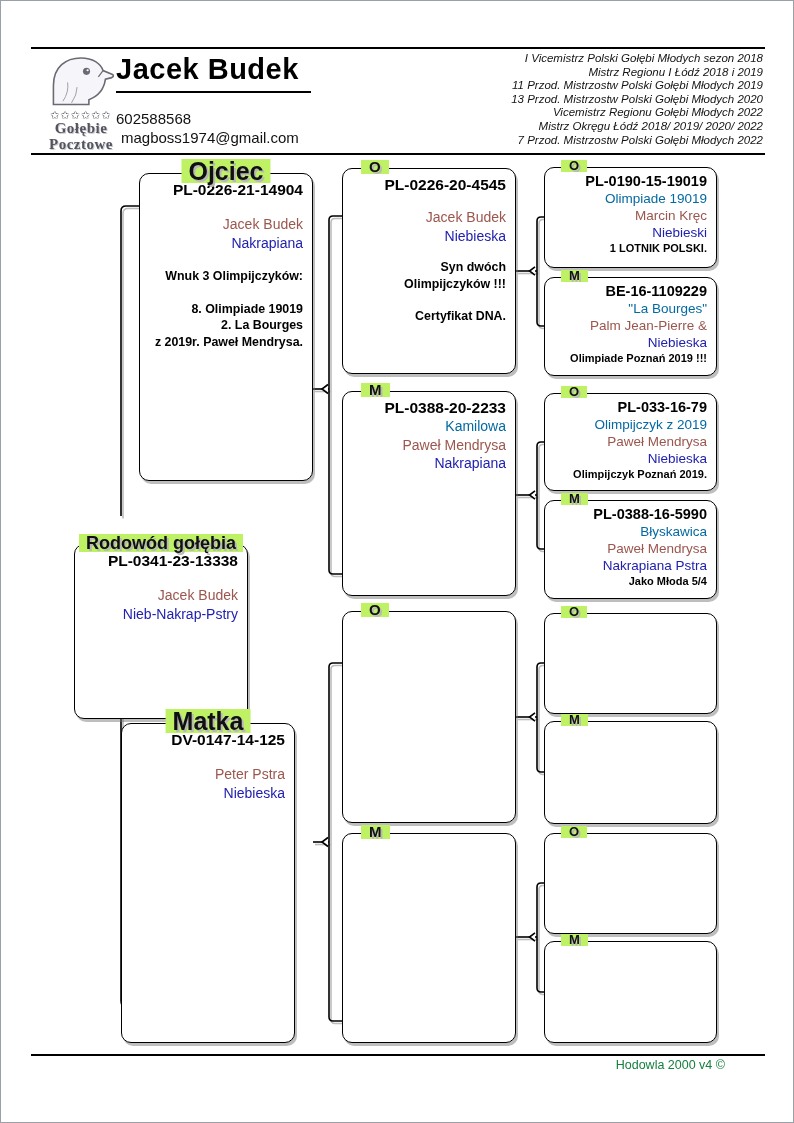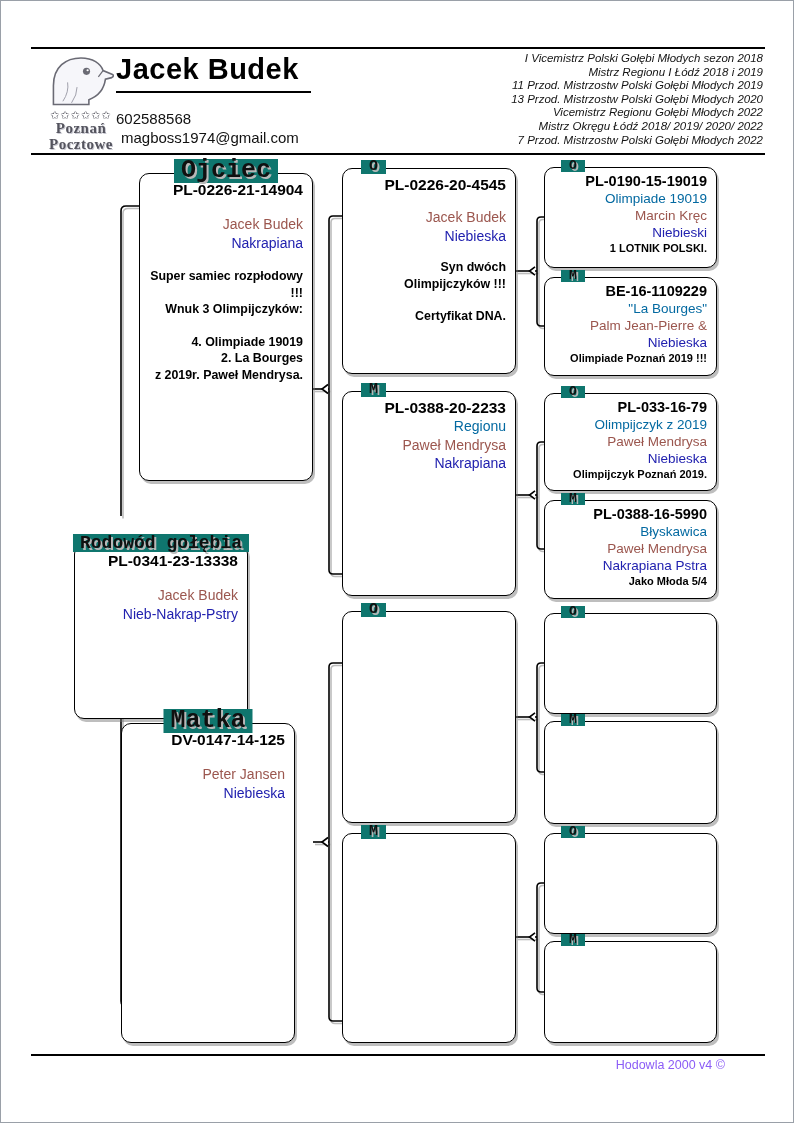--- a/index.html
+++ b/index.html
@@ -15,41 +15,41 @@
   .logo .lg-txt{font-family:"Liberation Serif",serif;font-weight:bold;font-size:15px;line-height:16px;
     letter-spacing:.5px;color:#54545e;text-shadow:1px 1px 0 #c9c9d2;}
   .owner-name{position:absolute;left:115px;top:52px;font-size:29px;font-weight:bold;
     border-bottom:2px solid #000;padding:0 12px 5px 0;letter-spacing:.5px;}
   .contact{position:absolute;left:115px;top:108px;font-size:15px;line-height:19px;color:#111;}
   .contact .email{padding-left:5px;}
   .achv{position:absolute;right:30px;top:51px;text-align:right;font-size:11.5px;line-height:13.6px;color:#141414;font-style:italic;}
   
   .pbox{position:absolute;background:#fff;border:1.6px solid #000;border-radius:10px;
     box-shadow:2px 3px 0 rgba(110,110,110,.45);box-sizing:border-box;}
-  .legend{position:absolute;background:#0f766e;font-family:Liberation Mono, monospace;font-weight:bold;
+  .legend{position:absolute;background:#bef264;font-family:Liberation Sans, sans-serif;font-weight:bold;
     color:#101010;text-shadow:2px 2px 0 #b8b8b8;white-space:nowrap;padding:0 7px;}
   .legend.big{font-size:25px;line-height:24px;top:-15px;left:50%;transform:translateX(-50%);}
   .legend.mid{font-size:18px;line-height:18px;top:-11px;left:50%;transform:translateX(-50%);}
   .legend.sm2{font-size:15px;line-height:14px;top:-9px;left:18px;padding:0 8px;}
   .legend.sm3{font-size:13px;line-height:12px;top:-8px;left:16px;padding:0 8px;}
   .inner{padding:6px 9px 0 9px;text-align:right;}
   .ring{font-weight:bold;font-size:15.5px;line-height:19px;}
   .g3 .ring{font-size:14.5px;line-height:18px;}
   .name{color:#0369a1;}
   .owner{color:#9b564e;}
   .breed{color:#2121af;}
   .g1line,.g2line{font-size:14px;line-height:18.5px;}
   .g3line{font-size:13.5px;line-height:17px;}
   .noteb{font-weight:bold;font-size:12.4px;line-height:16.5px;color:#000;}
   .note3{font-weight:bold;font-size:11px;line-height:15px;color:#000;}
   .gap14{height:14px;}
   .gap16{height:16px;}
   .w174{width:174px;} .w173{width:173px;}
   
-  .footer-credit{position:absolute;right:68px;top:1057px;font-size:12.5px;color:#8b5cf6;}
+  .footer-credit{position:absolute;right:68px;top:1057px;font-size:12.5px;color:#15803d;}
   svg.wires{position:absolute;left:0;top:0;pointer-events:none;}
 </style>
 </head>
 <body>
 
 <div id="page">
 
   <div class="hr" style="left:30px;top:46px;width:734px;height:2px"></div>
   <div class="hr" style="left:30px;top:152px;width:734px;height:1.6px"></div>
   <div class="hr" style="left:30px;top:1053px;width:734px;height:1.6px"></div>
@@ -57,21 +57,21 @@
   <div class="logo">
     <svg width="72" height="52" viewBox="0 0 90 66">
       <path d="M10,64 L10,40 C10,16 26,5 45,5 C60,5 70,12 73,21 L85,26 C87,27 86,29 84,30 L76,32 C74,46 66,54 55,58 L55,64 Z" fill="#f6f6fa" stroke="#6a6a74" stroke-width="2"></path>
       <path d="M73,21 L67,29" stroke="#6a6a74" stroke-width="1.5" fill="none"></path>
       <circle cx="52" cy="22" r="4.5" fill="#6a6a74"></circle>
       <circle cx="53.4" cy="20.6" r="1.4" fill="#ffffff"></circle>
       <path d="M22,60 Q30,48 28,36" stroke="#9a9aa6" stroke-width="1.2" fill="none"></path>
       <path d="M33,62 Q40,52 40,42" stroke="#9a9aa6" stroke-width="1.2" fill="none"></path>
     </svg>
     <div class="stars">✩✩✩✩✩✩</div>
-    <div class="lg-txt">Poznań</div>
+    <div class="lg-txt">Gołębie</div>
     <div class="lg-txt">Pocztowe</div>
   </div>
 
   <div class="owner-name">Jacek Budek</div>
   <div class="contact">
     <div>602588568</div>
     <div class="email">magboss1974@gmail.com</div>
   </div>
 
   <div class="achv">
@@ -126,45 +126,44 @@
   </svg>
 
   <div class="pbox w174" style="left:138px;top:172px;height:308px">
     <span class="legend big">Ojciec</span>
     <div class="inner">
       <div class="ring">PL-0226-21-14904</div>
       <div class="gap16"></div>
       <div class="g1line owner">Jacek Budek</div>
       <div class="g1line breed">Nakrapiana</div>
       <div class="gap16"></div>
-      <div class="noteb">Super samiec rozpłodowy !!!</div>
       <div class="noteb">Wnuk 3 Olimpijczyków:</div>
       <div class="gap16"></div>
-      <div class="noteb">4. Olimpiade 19019</div>
+      <div class="noteb">8. Olimpiade 19019</div>
       <div class="noteb">2. La Bourges</div>
       <div class="noteb">z 2019r. Paweł Mendrysa.</div>
     </div>
   </div>
 
   <div class="pbox w174" style="left:73px;top:543px;height:175px">
     <span class="legend mid">Rodowód gołębia</span>
     <div class="inner">
       <div class="ring">PL-0341-23-13338</div>
       <div class="gap16"></div>
       <div class="g1line owner">Jacek Budek</div>
       <div class="g1line breed">Nieb-Nakrap-Pstry</div>
     </div>
   </div>
 
   <div class="pbox w174" style="left:120px;top:722px;height:320px">
     <span class="legend big">Matka</span>
     <div class="inner">
       <div class="ring">DV-0147-14-125</div>
       <div class="gap16"></div>
-      <div class="g1line owner">Peter Jansen</div>
+      <div class="g1line owner">Peter Pstra</div>
       <div class="g1line breed">Niebieska</div>
     </div>
   </div>
 
   <div class="pbox w174" style="left:341px;top:167px;height:206px">
     <span class="legend sm2">O</span>
     <div class="inner">
       <div class="ring">PL-0226-20-4545</div>
       <div class="gap14"></div>
       <div class="g2line owner">Jacek Budek</div>
@@ -173,21 +172,21 @@
       <div class="noteb">Syn dwóch Olimpijczyków !!!</div>
       <div class="gap16"></div>
       <div class="noteb">Certyfikat DNA.</div>
     </div>
   </div>
 
   <div class="pbox w174" style="left:341px;top:390px;height:205px">
     <span class="legend sm2">M</span>
     <div class="inner">
       <div class="ring">PL-0388-20-2233</div>
-      <div class="g2line name">Regionu</div>
+      <div class="g2line name">Kamilowa</div>
       <div class="g2line owner">Paweł Mendrysa</div>
       <div class="g2line breed">Nakrapiana</div>
     </div>
   </div>
 
   <div class="pbox w174" style="left:341px;top:610px;height:212px">
     <span class="legend sm2">O</span>
   </div>
 
   <div class="pbox w174" style="left:341px;top:832px;height:210px">

